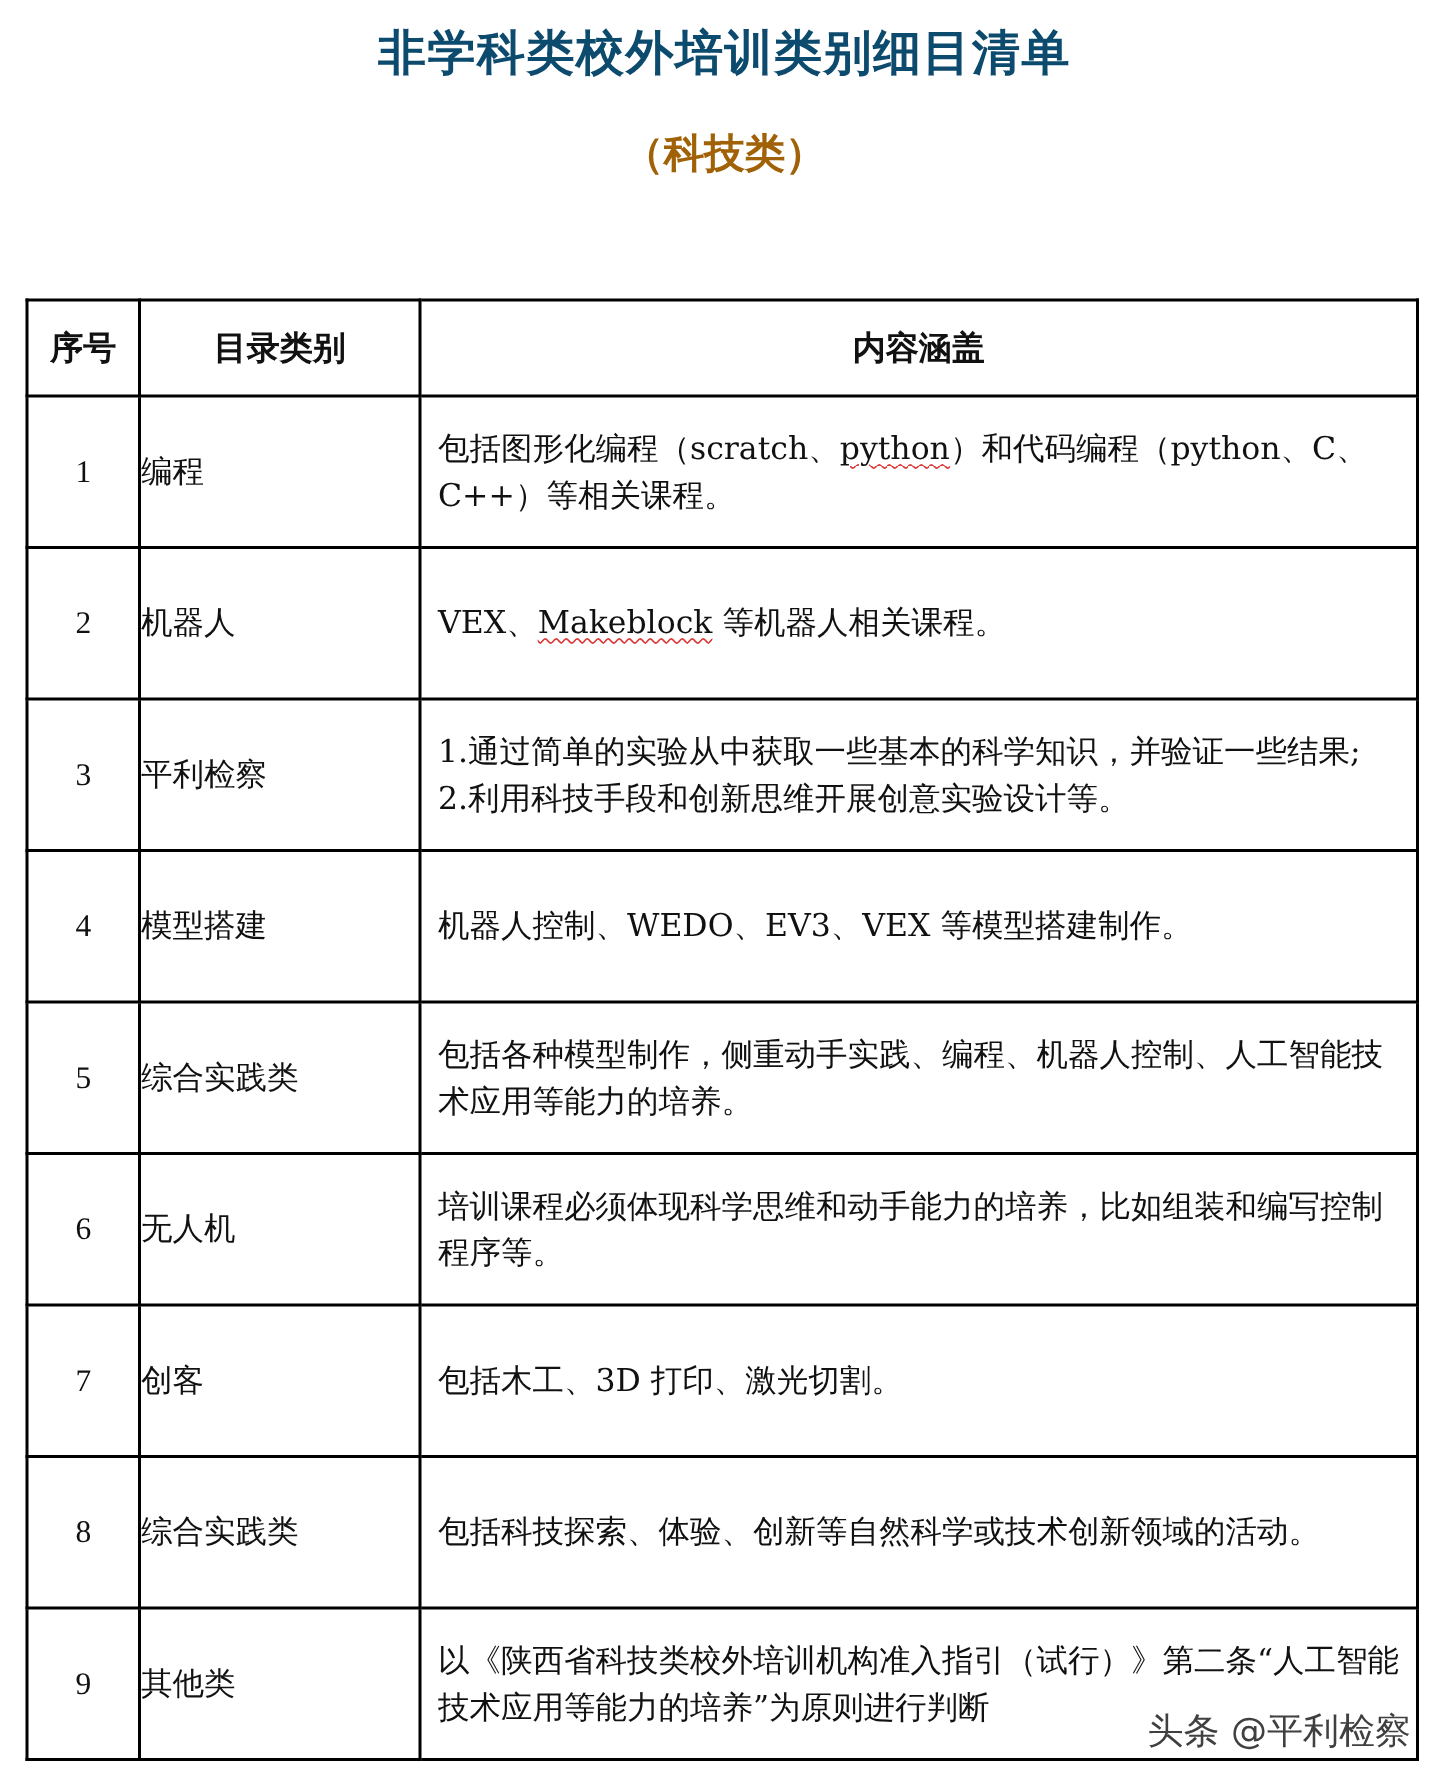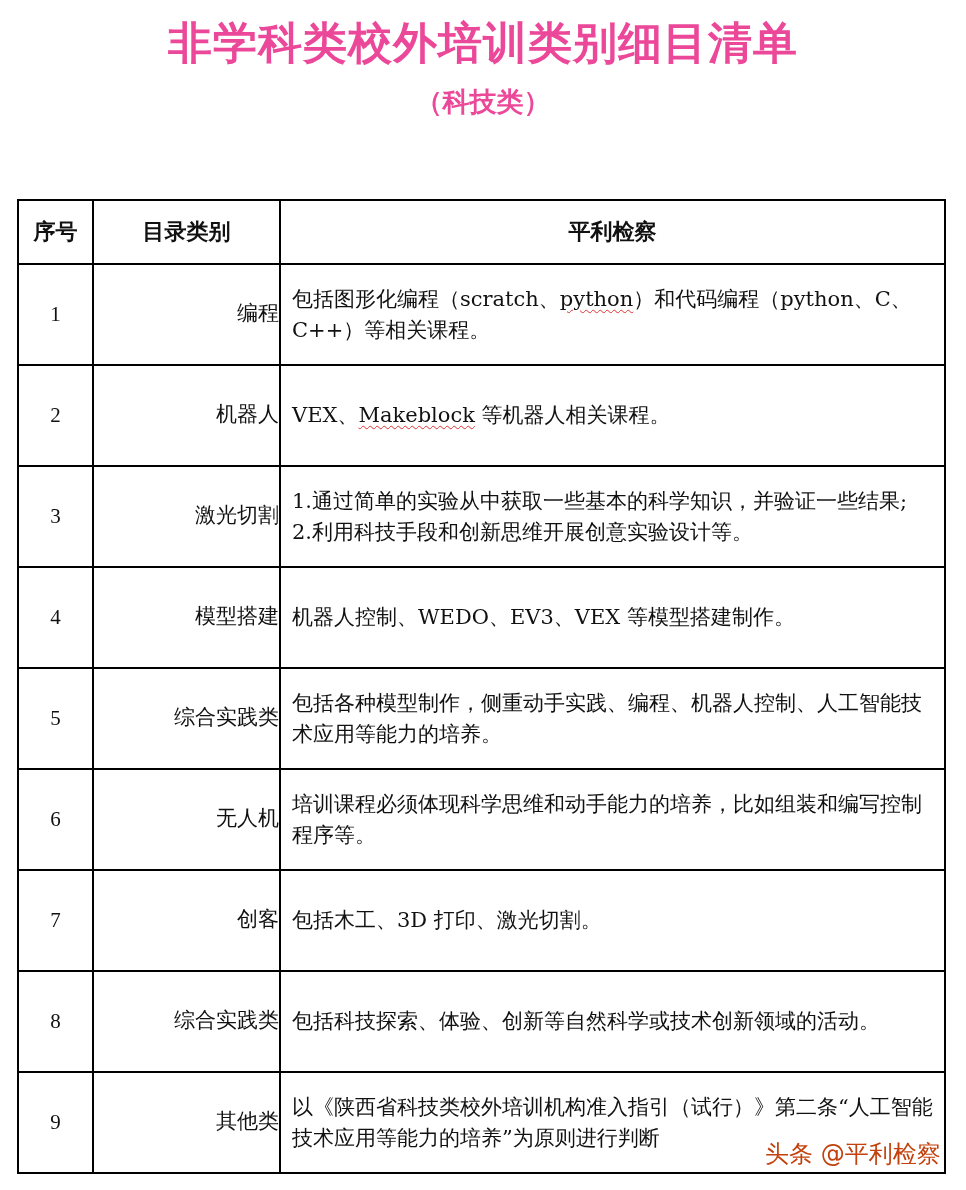--- a/index.html
+++ b/index.html
@@ -1,67 +1,67 @@
 <!DOCTYPE html>
 <html><head>
 <meta charset="utf-8">
 <style>
   html, body { margin: 0; padding: 0; background: #ffffff; }
   body { width: 966px; height: 1190px; position: relative; overflow: hidden;
          font-family: "DejaVu Serif", "Liberation Serif", serif; color: #111; }
   .title { position: absolute; left: 0; top: 14px; width: 966px; text-align: center;
-           font-size: 44px; font-weight: bold; letter-spacing: 1px; color: #ec4899; }
+           font-size: 32px; font-weight: bold; letter-spacing: 1px; color: #0c4a6e; }
   .subtitle { position: absolute; left: 0; top: 84px; width: 966px; text-align: center;
-              font-size: 27px; font-weight: bold; color: #ec4899; }
+              font-size: 27px; font-weight: bold; color: #a16207; }
   table.list { position: absolute; left: 17px; top: 199px; width: 927px;
                border-collapse: collapse; table-layout: fixed; }
   table.list td, table.list th { border: 2px solid #000; padding: 0; }
   table.list th { height: 62px; font-size: 22px; font-weight: bold; text-align: center;
                   font-family: "DejaVu Sans", "Liberation Sans", sans-serif; }
   table.list td { font-size: 21px; line-height: 31px; }
   td.num { text-align: center; font-family: "Liberation Serif", serif; }
-  td.cat { text-align: right; font-family: Liberation Mono, monospace; }
+  td.cat { text-align: left; }
   td.content { text-align: left; padding: 0 6px 0 11px !important; }
   tr.row { height: 101px; }
   .spell { text-decoration: underline wavy #d33; text-decoration-thickness: 1px; text-underline-offset: 3px; }
   .watermark { position: absolute; left: 765px; top: 1138px; font-size: 24px;
-               font-family: "DejaVu Sans", "Liberation Sans", sans-serif; color: #c2410c;
+               font-family: "DejaVu Sans", "Liberation Sans", sans-serif; color: #404040;
                text-shadow: 0 0 2px #fff, 0 0 2px #fff; }
 </style>
 </head>
 <body>
 
 <div class="title">非学科类校外培训类别细目清单</div>
 <div class="subtitle">（科技类）</div>
 
 <table class="list">
   <colgroup>
       <col style="width:75px">
       <col style="width:187px">
       <col style="width:665px">
     </colgroup>
   <tbody>
       <tr>
     <th>序号</th>
     <th>目录类别</th>
-    <th>平利检察</th>
+    <th>内容涵盖</th>
   </tr>
   <tr class="row">
     <td class="num">1</td>
     <td class="cat">编程</td>
     <td class="content"><span>包括图形化编程（scratch、</span><span class="spell">python</span><span>）和代码编程（python、C、C++）等相关课程。</span></td>
   </tr>
   <tr class="row">
     <td class="num">2</td>
     <td class="cat">机器人</td>
     <td class="content"><span>VEX、</span><span class="spell">Makeblock</span><span> 等机器人相关课程。</span></td>
   </tr>
   <tr class="row">
     <td class="num">3</td>
-    <td class="cat">激光切割</td>
+    <td class="cat">平利检察</td>
     <td class="content">
           <div>1.通过简单的实验从中获取一些基本的科学知识，并验证一些结果;</div>
           <div>2.利用科技手段和创新思维开展创意实验设计等。</div>
         </td>
   </tr>
   <tr class="row">
     <td class="num">4</td>
     <td class="cat">模型搭建</td>
     <td class="content">机器人控制、WEDO、EV3、VEX 等模型搭建制作。</td>
   </tr>

